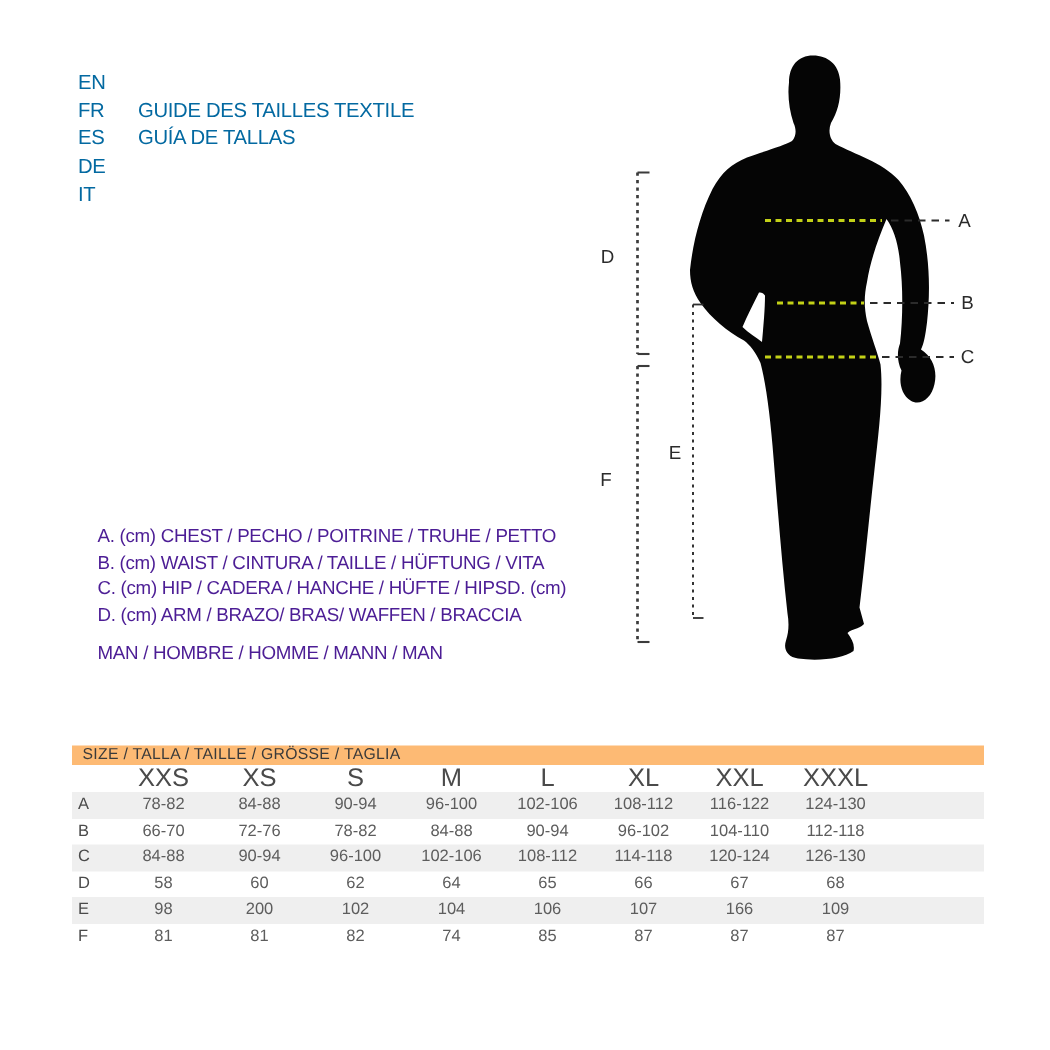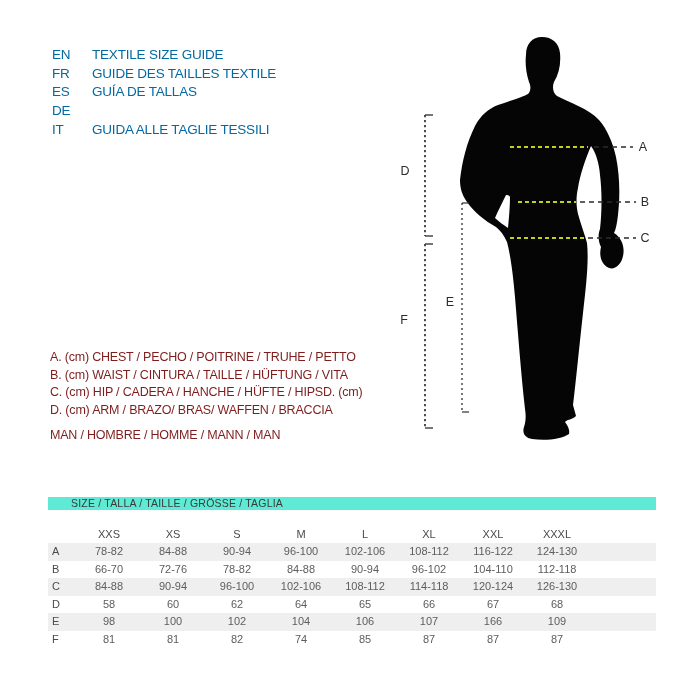--- a/index.html
+++ b/index.html
@@ -10,60 +10,58 @@
   .langs{position:absolute;left:52px;top:45px;}
   .lang-row{display:flex;height:18.7px;align-items:center;font-size:13.5px;
             font-weight:500;color:#0369a1;letter-spacing:-0.2px;white-space:nowrap;}
   .lang-code{width:40px;flex:0 0 40px;}
 
   
   .figure{position:absolute;left:380px;top:25px;width:300px;height:445px;}
   .figure text{font-family:"Liberation Sans",sans-serif;font-size:12.5px;fill:#2b2b2b;}
 
   
-  .measures{position:absolute;left:50px;top:349px;font-size:12.5px;color:#7f1d1d;
+  .measures{position:absolute;left:65px;top:349px;font-size:12.5px;color:#4c1d95;
             letter-spacing:-0.2px;white-space:nowrap;}
   .measure-line{height:17.7px;line-height:17.7px;}
   .category{margin-top:7px;height:17.7px;line-height:17.7px;}
 
   
   .table{position:absolute;left:48px;top:497px;width:608px;}
-  .t-title{height:13px;line-height:13px;background:#5eead4;color:#3a3a3a;
-           font-size:10.5px;font-weight:500;padding-left:23px;letter-spacing:0.2px;}
-  .t-head{display:flex;height:18px;line-height:18px;color:#4a4a4a;font-size:11px;margin-top:15px;}
+  .t-title{height:13px;line-height:13px;background:#fdba74;color:#3a3a3a;
+           font-size:10.5px;font-weight:500;padding-left:7px;letter-spacing:0.2px;}
+  .t-head{display:flex;height:18px;line-height:18px;color:#4a4a4a;font-size:17px;}
   .t-row{display:flex;height:17.6px;line-height:17.6px;font-size:11px;}
   .t-label{width:25px;flex:0 0 25px;padding-left:4px;color:#4a4a4a;}
   .t-cell{width:64px;flex:0 0 64px;text-align:center;color:#5d5d5d;}
   .t-head .t-cell{color:#4a4a4a;}
   .stripe{background:#efefef;}
 </style>
 </head>
 <body>
 
 <div class="page">
 
   <div class="langs">
     <div class="lang-row">
       <span class="lang-code">EN</span>
-      <span class="lang-title">TEXTILE SIZE GUIDE</span>
     </div>
     <div class="lang-row">
       <span class="lang-code">FR</span>
       <span class="lang-title">GUIDE DES TAILLES TEXTILE</span>
     </div>
     <div class="lang-row">
       <span class="lang-code">ES</span>
       <span class="lang-title">GUÍA DE TALLAS</span>
     </div>
     <div class="lang-row">
       <span class="lang-code">DE</span>
     </div>
     <div class="lang-row">
       <span class="lang-code">IT</span>
-      <span class="lang-title">GUIDA ALLE TAGLIE TESSILI</span>
     </div>
   </div>
 
   <svg class="figure" viewBox="0 0 300 445" xmlns="http://www.w3.org/2000/svg">
 
     <path fill="#050505" fill-rule="evenodd" d="
       M 146,30
       C 146,19 152,12 162,12
       C 172,12 179,18 180,28
       C 181,39 179,49 174,57
@@ -202,21 +200,21 @@
       <span class="t-cell">64</span>
       <span class="t-cell">65</span>
       <span class="t-cell">66</span>
       <span class="t-cell">67</span>
       <span class="t-cell">68</span>
     </div>
 
     <div class="t-row stripe">
       <span class="t-label">E</span>
       <span class="t-cell">98</span>
-      <span class="t-cell">100</span>
+      <span class="t-cell">200</span>
       <span class="t-cell">102</span>
       <span class="t-cell">104</span>
       <span class="t-cell">106</span>
       <span class="t-cell">107</span>
       <span class="t-cell">166</span>
       <span class="t-cell">109</span>
     </div>
 
     <div class="t-row">
       <span class="t-label">F</span>

